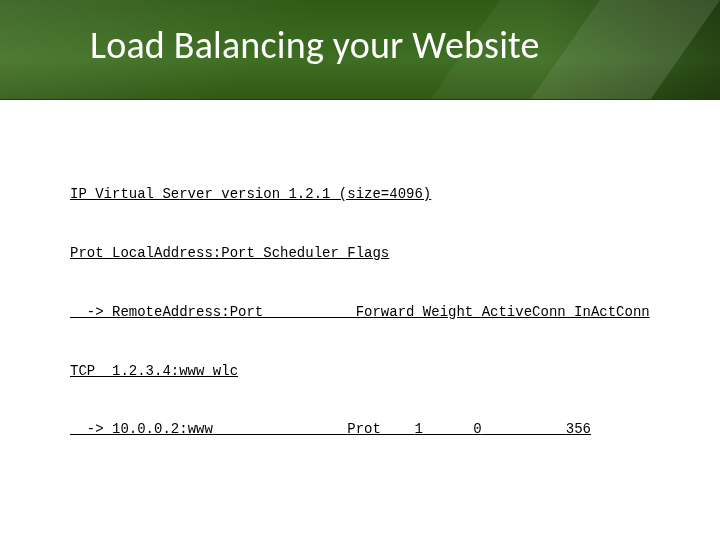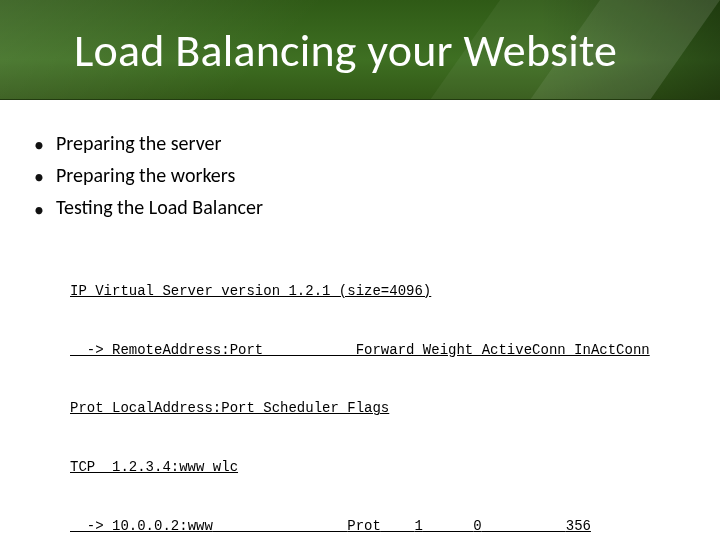--- a/index.html
+++ b/index.html
@@ -23,23 +23,23 @@
     height: 100%;
     background: rgba(255,255,255,0.05);
     transform: skewX(-35deg);
     transform-origin: top right;
   }
   .header::before { width: 220px; }
   .header::after  { width: 120px; background: rgba(255,255,255,0.08); }
 
   .title {
     position: absolute;
-    left: 74px;
+    left: 90px;
     top: 22px;
-    font-size: 46px;
+    font-size: 38px;
     font-weight: 400;
     color: #ffffff;
     letter-spacing: 0.2px;
   }
 
   .content {
     padding: 28px 34px 0 34px;
   }
   ul.bullets {
     list-style: none;
@@ -68,27 +68,22 @@
   .terminal .row { white-space: pre; text-decoration: underline; }
 </style>
 </head>
 <body>
 
 <div class="header">
   <h1 class="title">Load Balancing your Website</h1>
 </div>
 
 <div class="content">
-  <ul class="bullets">
-    <li><span>Preparing the server</span></li>
-    <li><span>Preparing the workers</span></li>
-    <li><span>Testing the Load Balancer</span></li>
-  </ul>
 
   <div class="terminal">
     <div class="row">IP Virtual Server version 1.2.1 (size=4096)</div>
+    <div class="row">Prot LocalAddress:Port Scheduler Flags</div>
     <div class="row">  -&gt; RemoteAddress:Port           Forward Weight ActiveConn InActConn</div>
-    <div class="row">Prot LocalAddress:Port Scheduler Flags</div>
     <div class="row">TCP  1.2.3.4:www wlc</div>
     <div class="row">  -&gt; <span>10.0.0.2:www</span>                <span>Prot</span>    <span>1</span>      <span>0</span>          <span>356</span></div>
     
   </div>
 </div>
 
 </body></html>

